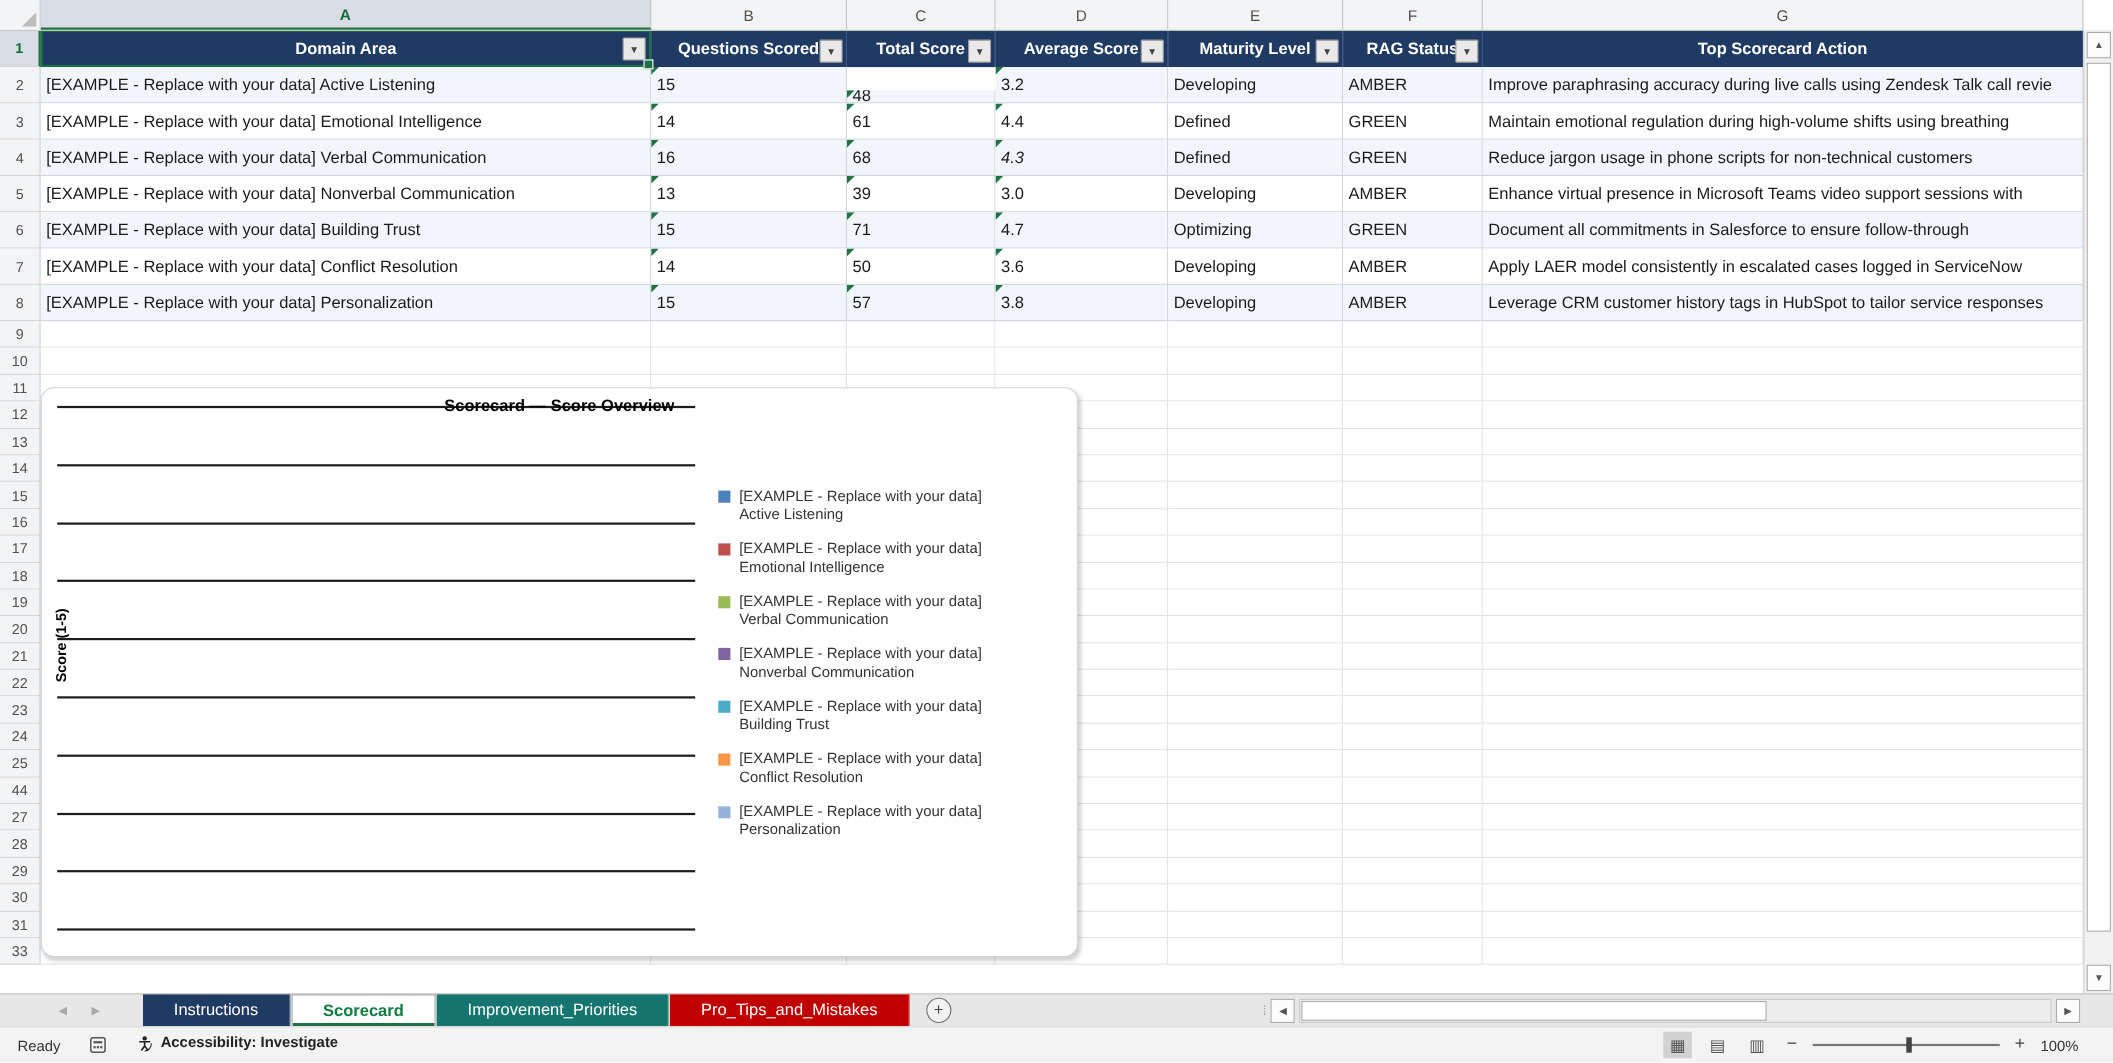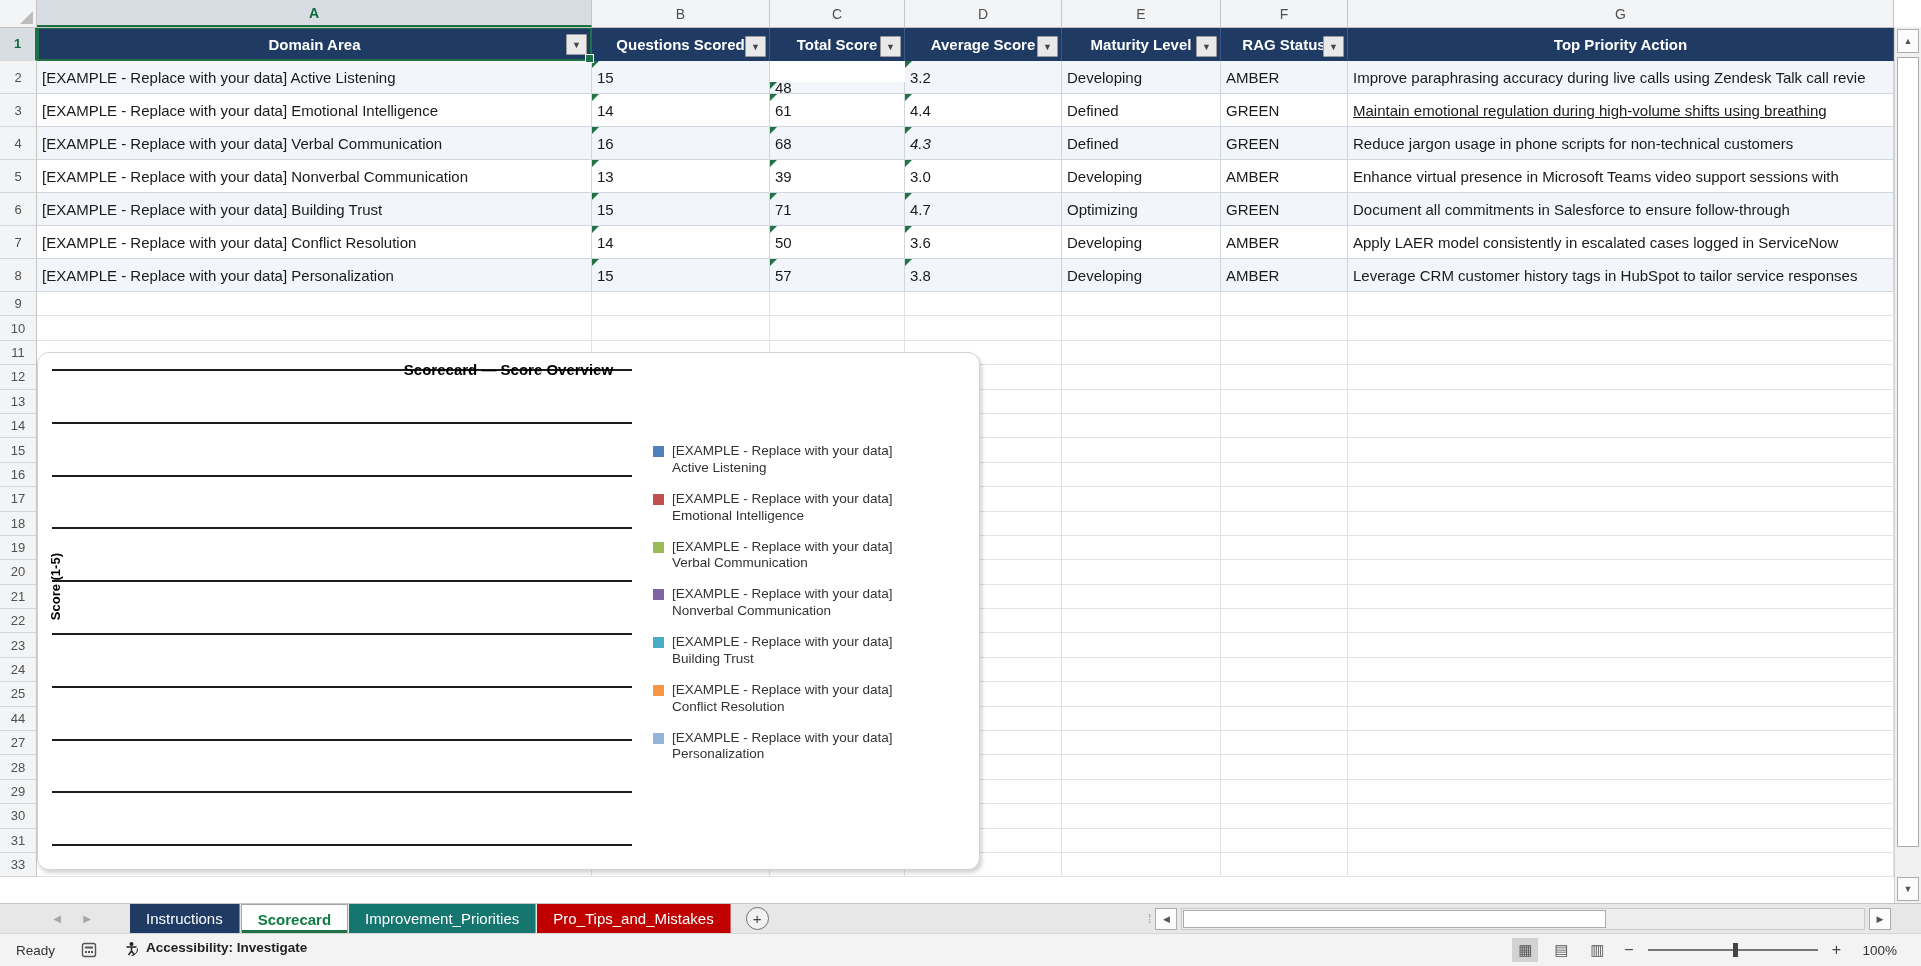--- a/index.html
+++ b/index.html
@@ -58,21 +58,21 @@
           box-sizing:border-box;display:flex;align-items:center;justify-content:center;
           font-size:9px;color:#555;}
   .vs-thumb{position:absolute;left:2px;top:30px;width:22px;height:790px;background:#FFFFFF;
             border:1px solid #ABABAB;box-sizing:border-box;}
 
   
   .tab-bar{position:absolute;top:903px;left:0;width:1921px;height:30px;background:#E7E7E7;
            border-top:1px solid #C3C3C3;box-sizing:border-box;display:flex;align-items:stretch;z-index:5;}
   .tabnav{width:30px;display:flex;align-items:center;justify-content:center;font-size:10px;color:#A8A8A8;}
   .tabs{display:flex;margin-left:28px;}
-  .tab{display:flex;align-items:center;padding:0 16px;font-size:15px;color:#fff;margin-right:1px;
+  .tab{display:flex;align-items:center;padding:0 28px;font-size:15px;color:#fff;margin-right:1px;
        border-right:1px solid rgba(255,255,255,.4);}
   .tab.active{background:#fff;color:#107C41;font-weight:bold;
               box-shadow:inset 0 -3px 0 #1E7145;border:1px solid #A5A5A5;border-bottom:none;}
   .newsheet{width:21px;height:21px;margin:auto 0 auto 14px;border:1px solid #707070;border-radius:50%;
             display:flex;align-items:center;justify-content:center;font-size:15px;color:#444;background:#F2F2F2;}
   .hscroll{position:absolute;left:1148px;right:30px;top:4px;height:22px;display:flex;align-items:center;gap:4px;}
   .drag-dots{font-size:12px;color:#9a9a9a;letter-spacing:0;line-height:1;}
   .hs-btn{width:22px;height:22px;background:#FCFCFC;border:1px solid #ABABAB;box-sizing:border-box;
           display:flex;align-items:center;justify-content:center;font-size:9px;color:#555;flex:none;}
   .hs-track{flex:1;height:22px;background:#EDEDED;border:1px solid #C9C9C9;box-sizing:border-box;position:relative;}
@@ -85,21 +85,21 @@
   .sb-icon{margin-left:26px;display:flex;align-items:center;}
   .sb-acc{display:flex;align-items:flex-start;gap:6px;margin-left:26px;font-size:13.5px;font-weight:bold;color:#222;}
   .sb-right{margin-left:auto;display:flex;align-items:center;margin-right:24px;gap:10px;}
   .view-btn{width:26px;height:24px;display:flex;align-items:center;justify-content:center;
             font-size:15px;color:#555;}
   .view-btn.active{background:#D2D2D2;}
   .zoom-out,.zoom-in{font-size:16px;color:#444;padding:0 4px;}
   .zoom-slider{position:relative;width:170px;height:14px;}
   .zoom-slider .track{position:absolute;left:0;right:0;top:6px;height:2px;background:#777;}
   .zoom-slider .thumb{position:absolute;left:50%;top:0;width:5px;height:14px;background:#444;}
-  .zoom-pct{font-size:13.5px;color:#333;min-width:42px;text-align:right;}
+  .zoom-pct{font-size:13.5px;color:#333;min-width:42px;}
 </style>
 </head>
 <body>
 
 <div class="xl-app">
 
   <div class="col-strip">
     <div class="corner"></div>
     <div id="letters" style="display:flex;">
         <div class="col-letter sel" style="width: 555px;">A</div>
@@ -134,21 +134,21 @@
         </div>
         <div class="hcell" style="width: 159px; background: rgb(31, 59, 99);">
           <div>Maturity Level</div>
           <div class="dropbtn">▼</div>
         </div>
         <div class="hcell" style="width: 127px; background: rgb(31, 59, 99);">
           <div>RAG Status</div>
           <div class="dropbtn">▼</div>
         </div>
         <div class="hcell" style="width: 546px; background: rgb(31, 59, 99);">
-          <div>Top Priority Action</div>
+          <div>Top Scorecard Action</div>
         </div>
       </div>
       <div class="grow" style="height: 33px;">
         <div class="rowhead">2</div>
         <div class="dcell band" style="width: 555px;">
           <span>[EXAMPLE - Replace with your data] Active Listening</span>
         </div>
         <div class="dcell band" style="width: 178px;">
           <div class="tri"></div>
           <span>15</span>
@@ -187,21 +187,21 @@
         <div class="dcell" style="width: 157px;">
           <div class="tri"></div>
           <span>4.4</span>
         </div>
         <div class="dcell" style="width: 159px;">
           <span>Defined</span>
         </div>
         <div class="dcell" style="width: 127px;">
           <span>GREEN</span>
         </div>
-        <div class="dcell" style="width: 546px; text-decoration: underline;">
+        <div class="dcell" style="width: 546px;">
           <span>Maintain emotional regulation during high-volume shifts using breathing</span>
         </div>
       </div>
       <div class="grow" style="height: 33px;">
         <div class="rowhead">4</div>
         <div class="dcell band" style="width: 555px;">
           <span>[EXAMPLE - Replace with your data] Verbal Communication</span>
         </div>
         <div class="dcell band" style="width: 178px;">
           <div class="tri"></div>

